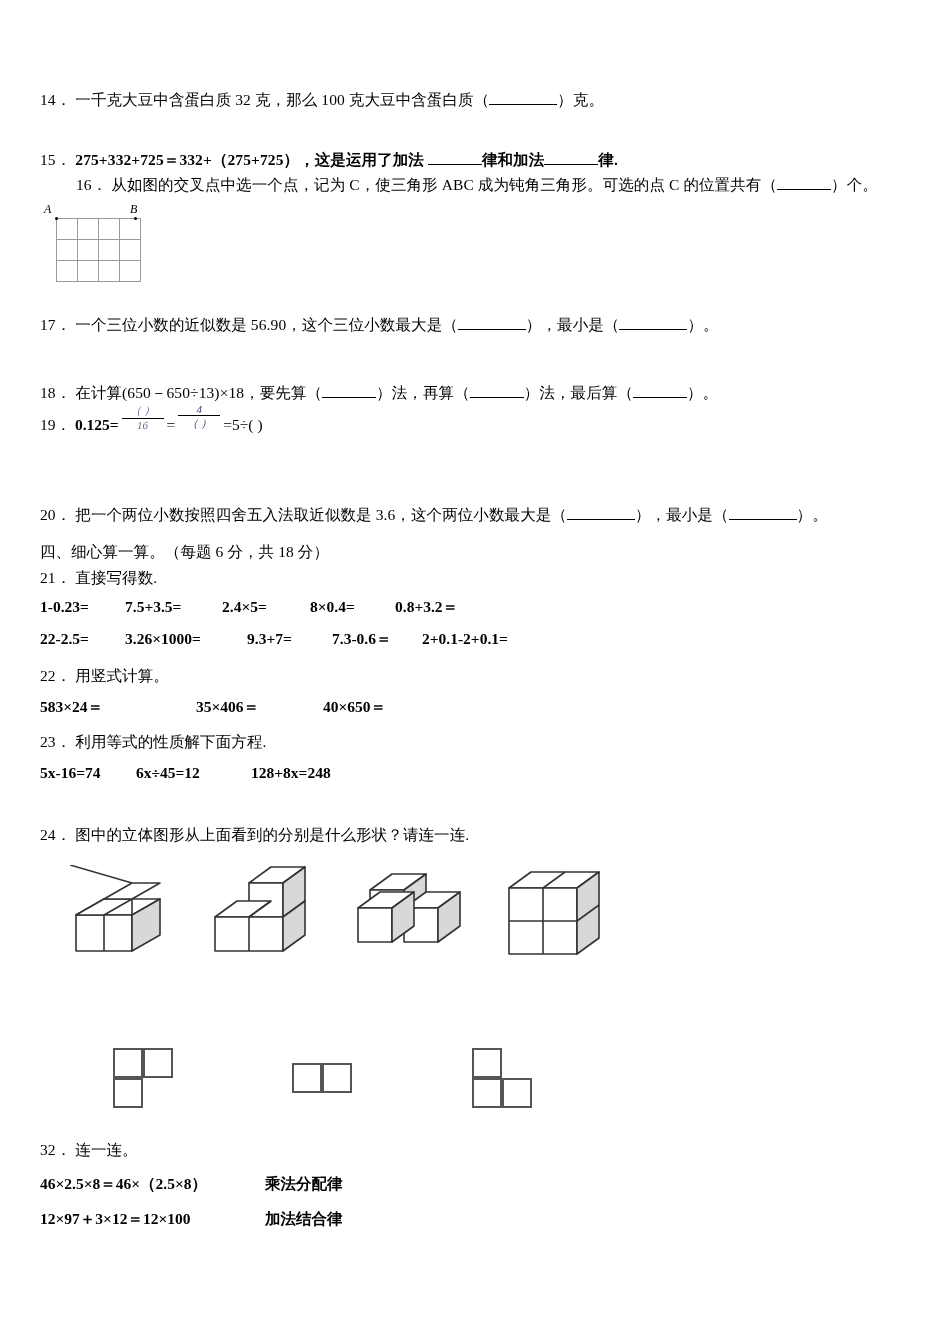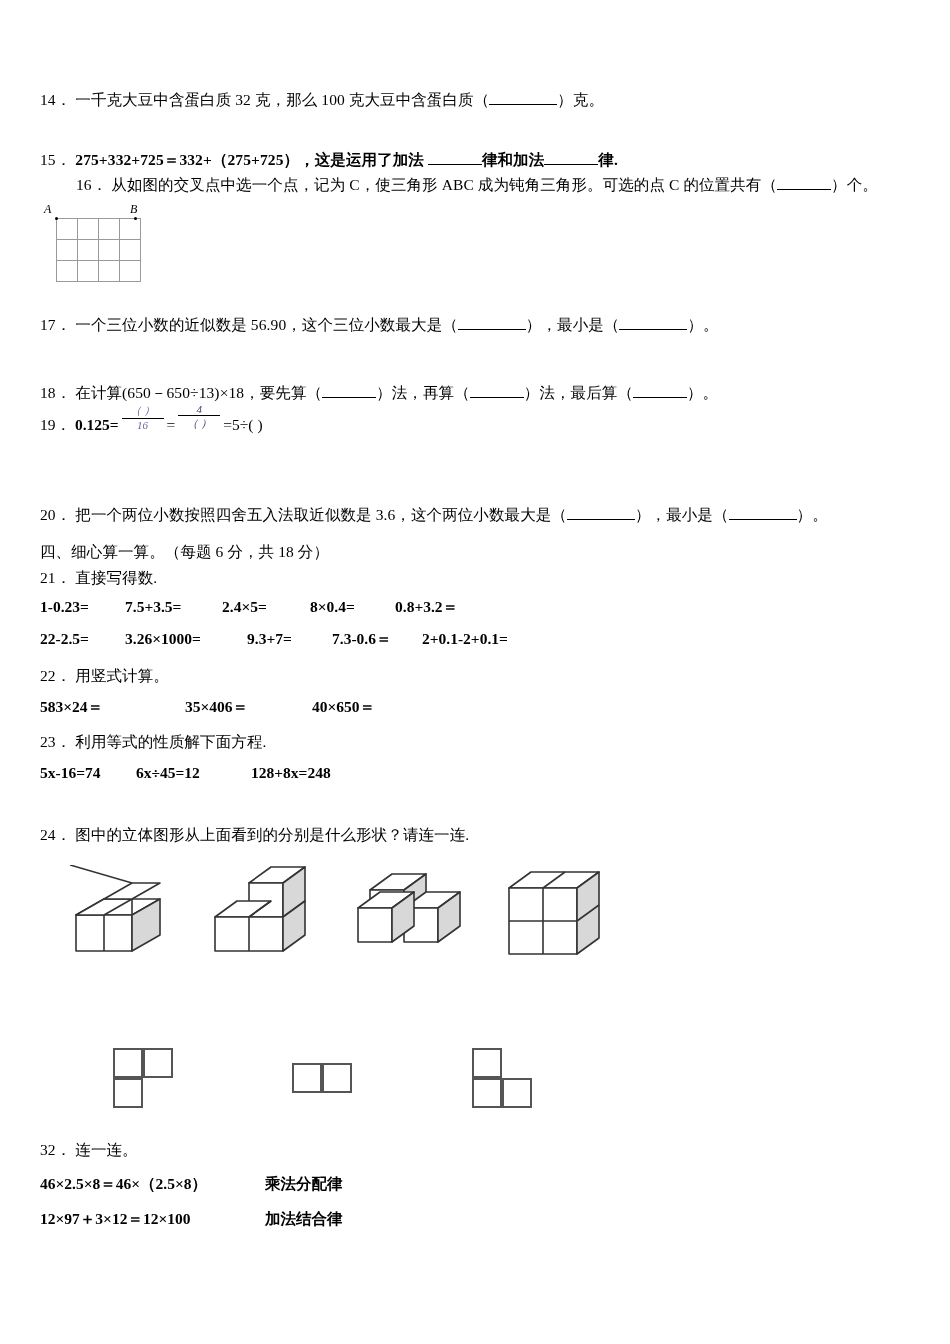--- a/index.html
+++ b/index.html
@@ -222,21 +222,21 @@
 
   <div class="calcrow" style="left:40px; top:629px;">
     <span class="seg" style="width:85px;">22-2.5=</span><span class="seg" style="width:122px;">3.26×1000=</span><span class="seg" style="width:85px;">9.3+7=</span><span class="seg" style="width:90px;">7.3-0.6＝</span><span class="seg">2+0.1-2+0.1=</span>
   </div>
 
   <div class="q" style="left:40px; top:664px;">
     <span>22．</span>
     <span>用竖式计算。</span>
   </div>
   <div class="calcrow" style="left:40px; top:697px;">
-    <span class="seg" style="width:145px;">583×24＝</span><span class="seg" style="width:127px;">35×406＝</span><span class="seg">40×650＝</span>
+    <span class="seg" style="width:145px;">583×24＝</span><span class="seg" style="width:127px;margin-left:11px;">35×406＝</span><span class="seg">40×650＝</span>
   </div>
 
   <div class="q" style="left:40px; top:730px;">
     <span>23．</span>
     <span>利用等式的性质解下面方程.</span>
   </div>
   <div class="calcrow" style="left:40px; top:764px;">
     <span class="seg" style="width:96px;">5x-16=74</span><span class="seg" style="width:115px;">6x÷45=12</span><span class="seg">128+8x=248</span>
   </div>
 

